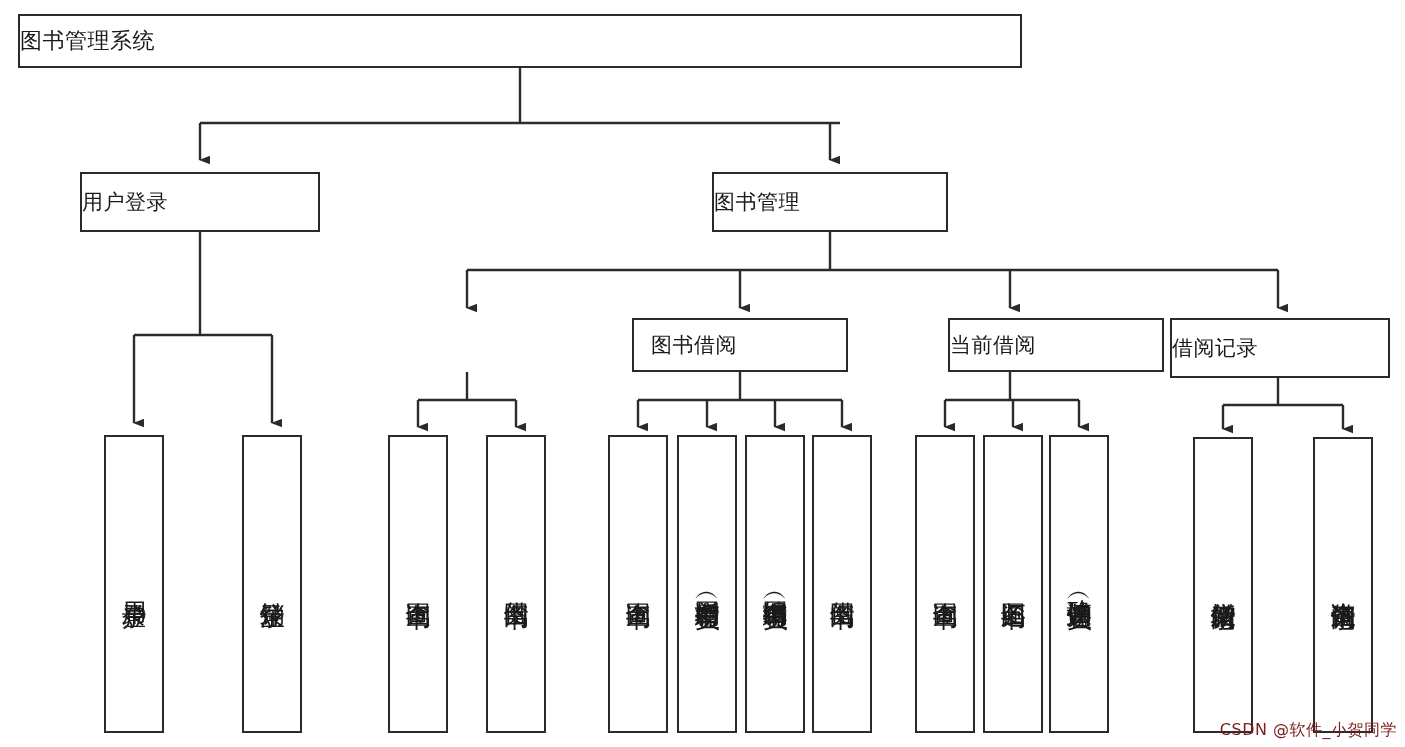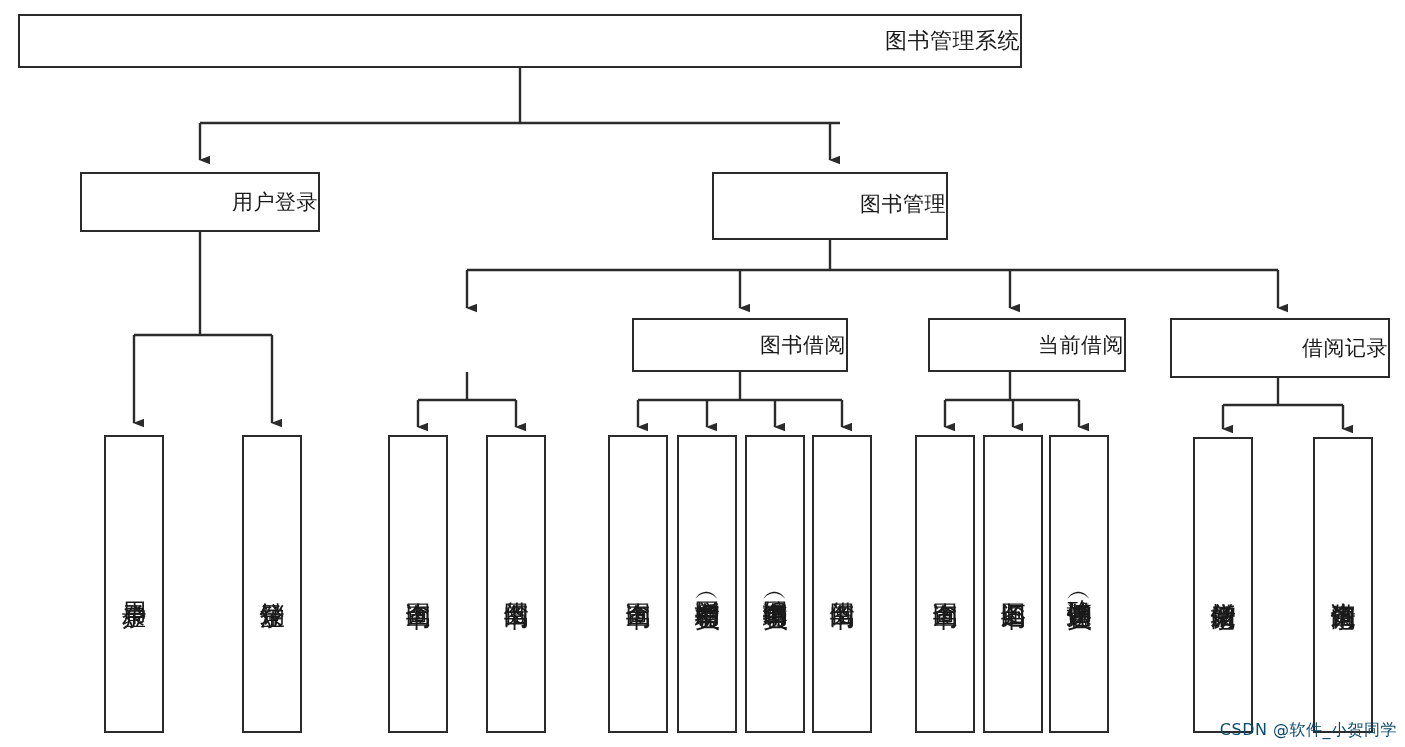--- a/index.html
+++ b/index.html
@@ -26,21 +26,21 @@
     height: 747px;
     pointer-events: none;
   }
   .node {
     position: absolute;
     box-sizing: border-box;
     background: #ffffff;
     border: 2px solid #2b2b2b;
     display: flex;
     align-items: center;
-    justify-content: flex-end;
+    justify-content: flex-start;
     color: #1a1a1a;
   }
   .node-label {
     display: block;
     text-align: center;
     line-height: 1.18;
     letter-spacing: 0.5px;
   }
   
   .node.horiz .node-label {
@@ -62,21 +62,21 @@
     font-size: 25px;
     line-height: 1.02;
     letter-spacing: 1px;
     white-space: nowrap;
   }
   #watermark {
     position: absolute;
     right: 8px;
     bottom: 6px;
     font-size: 16px;
-    color: #0c4a6e;
+    color: #7f1d1d;
     letter-spacing: 0.5px;
     white-space: nowrap;
     user-select: none;
   }
 </style>
 </head>
 <body>
 
 <div id="diagram-root">
 
@@ -132,30 +132,30 @@
   </svg>
 
   <div class="node horiz" id="node-root" style="left:18px; top:14px; width:1004px; height:54px;">
     <span class="node-label">图书管理系统</span>
   </div>
 
   <div class="node horiz" style="left:80px; top:172px; width:240px; height:60px;">
     <span class="node-label">用户登录</span>
   </div>
 
-  <div class="node horiz" style="left:712px; top:172px; width:236px; height:68px;font-family:Liberation Mono, monospace;">
+  <div class="node horiz" style="left:712px; top:172px; width:236px; height:60px;">
     <span class="node-label">图书管理</span>
   </div>
 
 
-  <div class="node horiz" style="left:632px; top:318px; width:216px; height:54px;">
+  <div class="node horiz" style="left:632px; top:318px; width:216px; height:54px;padding-left:17px;">
     <span class="node-label">图书借阅</span>
   </div>
 
-  <div class="node horiz" style="left:928px; top:318px; width:198px; height:54px;">
+  <div class="node horiz" style="left:948px; top:318px; width:216px; height:54px;">
     <span class="node-label">当前借阅</span>
   </div>
 
   <div class="node horiz" style="left:1170px; top:318px; width:220px; height:60px;">
     <span class="node-label">借阅记录</span>
   </div>
 
   <div class="node vert" style="left:104px; top:435px; width:60px; height:298px;">
     <span class="node-label">用户登录</span>
   </div>

